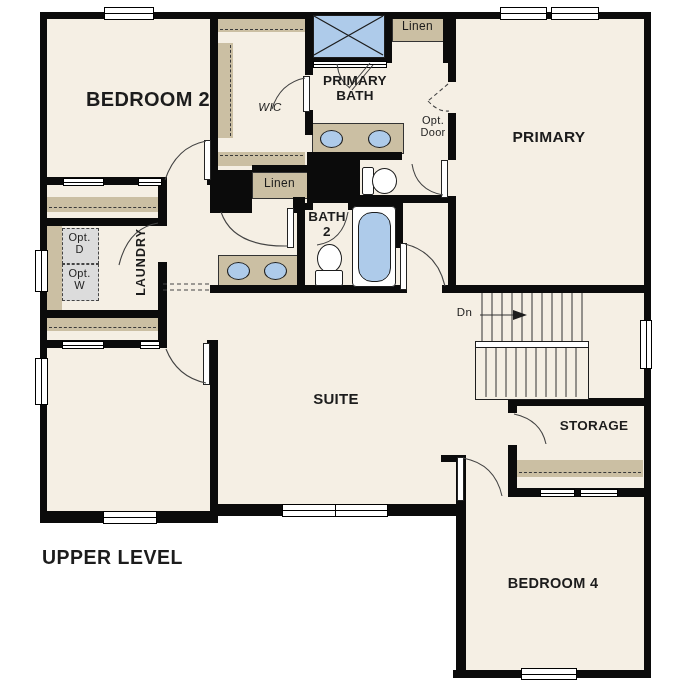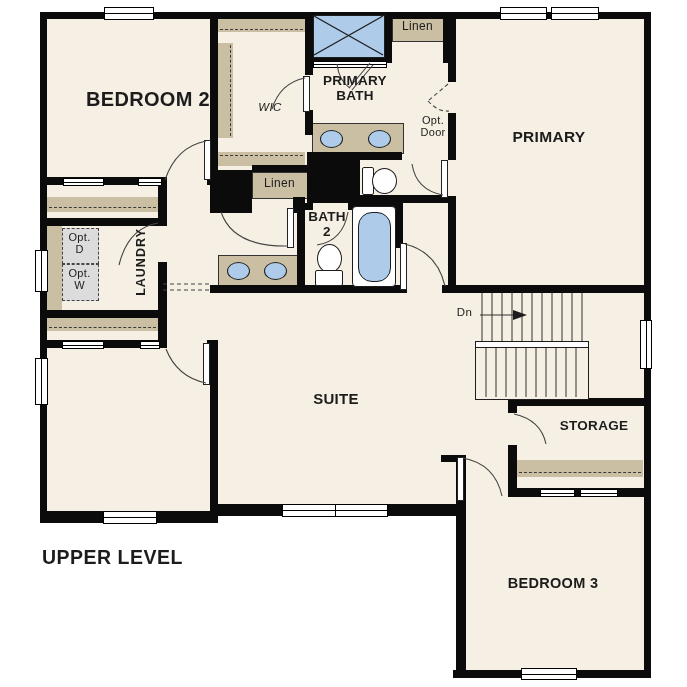--- a/index.html
+++ b/index.html
@@ -214,16 +214,16 @@
     <span style="display:block;">D</span>
   </div>
   <div class="lbl" style="left:62px;top:267px;width:35px;font-size:11px;">
     <span style="display:block;">Opt.</span>
     <span style="display:block;">W</span>
   </div>
   <div class="lbl b" style="left:101px;top:255px;width:80px;font-size:12.5px;letter-spacing:1px;transform:rotate(-90deg);">LAUNDRY</div>
   <div class="lbl" style="left:452px;top:306px;width:25px;font-size:11.5px;">Dn</div>
   <div class="lbl b" style="left:296px;top:391px;width:80px;font-size:15px;">SUITE</div>
   <div class="lbl b" style="left:544px;top:418px;width:100px;font-size:13.5px;">STORAGE</div>
-  <div class="lbl b" style="left:473px;top:575px;width:160px;font-size:14.5px;">BEDROOM 3</div>
+  <div class="lbl b" style="left:473px;top:575px;width:160px;font-size:14.5px;">BEDROOM 4</div>
   <div class="lbl b" style="left:42px;top:527px;width:170px;font-size:19.5px;text-align:left;letter-spacing:.5px;margin-top:20px;">UPPER LEVEL</div>
 
 </div>
 
 </body></html>

